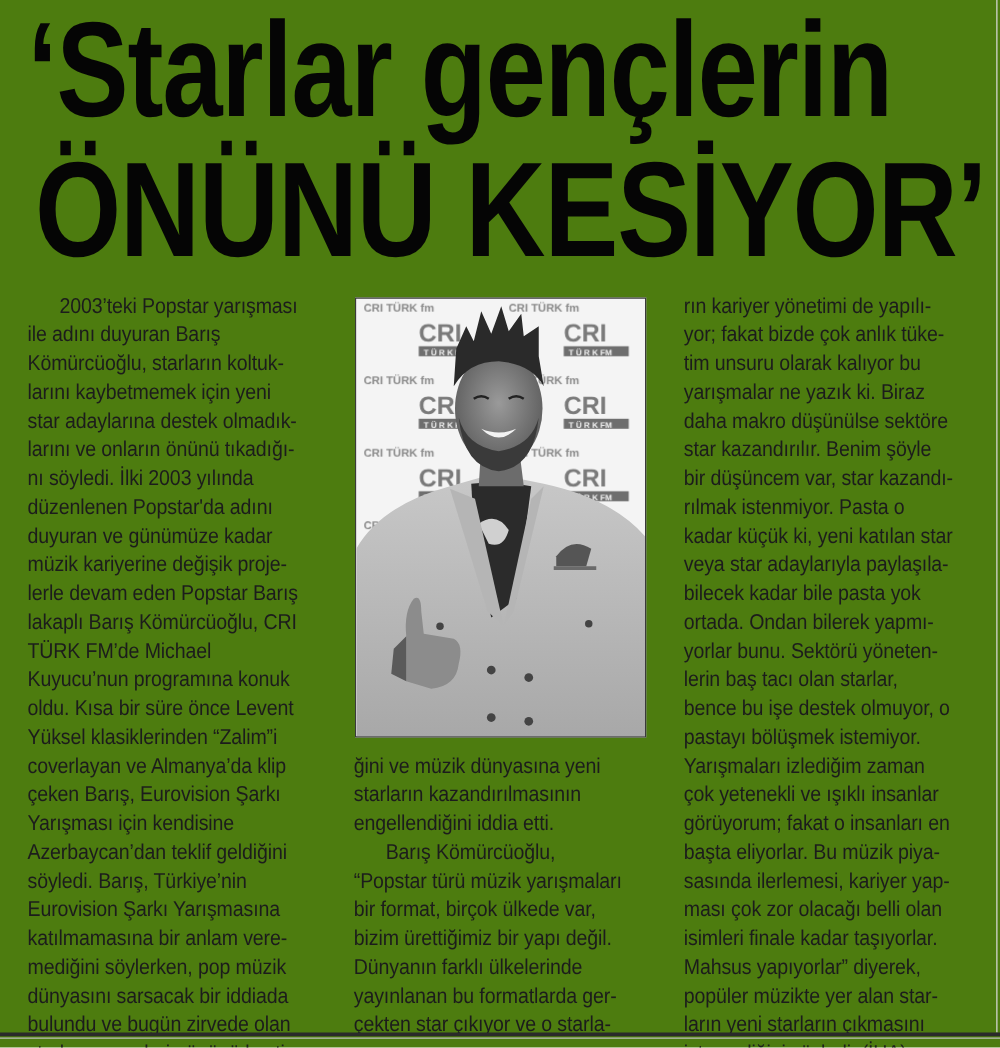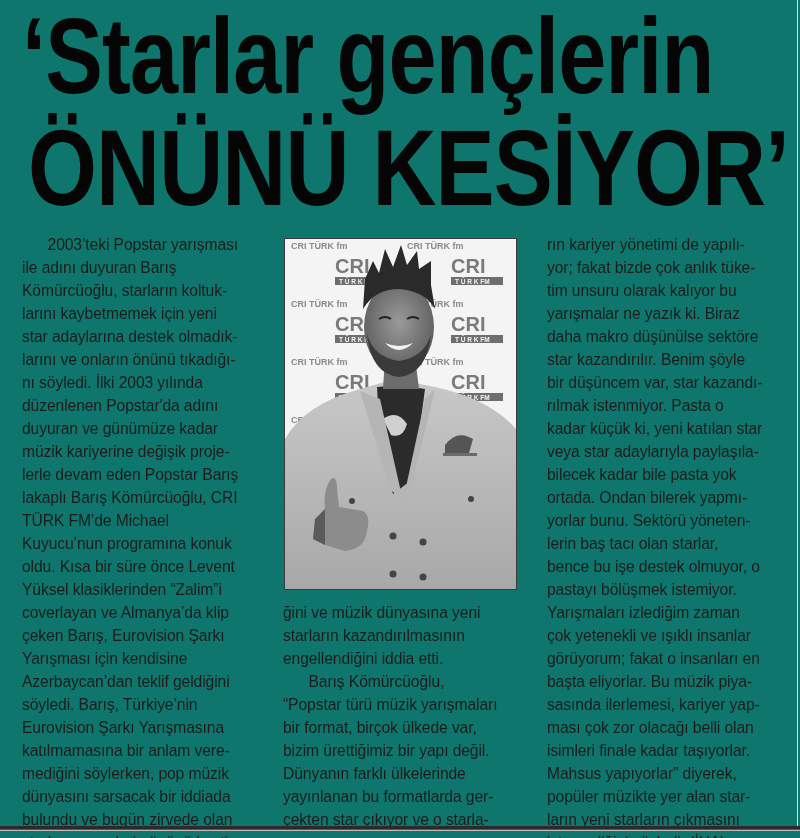--- a/index.html
+++ b/index.html
@@ -1,17 +1,17 @@
 <!DOCTYPE html>
 <html><head>
 <meta charset="utf-8">
 <style>
   html, body { margin: 0; padding: 0; background: #ffffff; }
   body { width: 800px; height: 838px; position: relative; overflow: hidden; font-family: "Liberation Sans", sans-serif; color: #1a1a1a; }
-  .page { position: absolute; left: 0; top: 0; width: 800px; height: 838px; background: #0f766e; }
+  .page { position: absolute; left: 0; top: 0; width: 800px; height: 838px; background: #4d7c0f; }
   .right-rule { position: absolute; right: 2px; top: 0; width: 1px; height: 826px; background: #d8d8d8; }
   .bottom-rule { position: absolute; left: 0; top: 826px; width: 800px; height: 3px; background: #2a2a2a; }
   .bottom-rule2 { position: absolute; left: 0; top: 830px; width: 800px; height: 1px; background: #bdbdbd; }
 
   .headline-line { position: absolute; left: 0; width: 800px; font-family: "Liberation Sans", sans-serif; font-weight: 700; color: #050505; white-space: nowrap; transform-origin: left top; line-height: 1; letter-spacing: -1px; }
   .headline-line.l1 { top: 2px; left: 22px; font-size: 108px; transform: scaleX(0.80); }
   .headline-line.l2 { top: 114px; left: 28px; font-size: 108px; transform: scaleX(0.82); }
 
   .col { position: absolute; top: 232px; }
   .col .ln { position: absolute; left: 0; white-space: nowrap; font-family: "Liberation Sans", sans-serif; font-size: 17.2px; color: #1c1c1c; line-height: 20px; transform-origin: left top; transform: scaleX(0.91); letter-spacing: -0.1px; }

